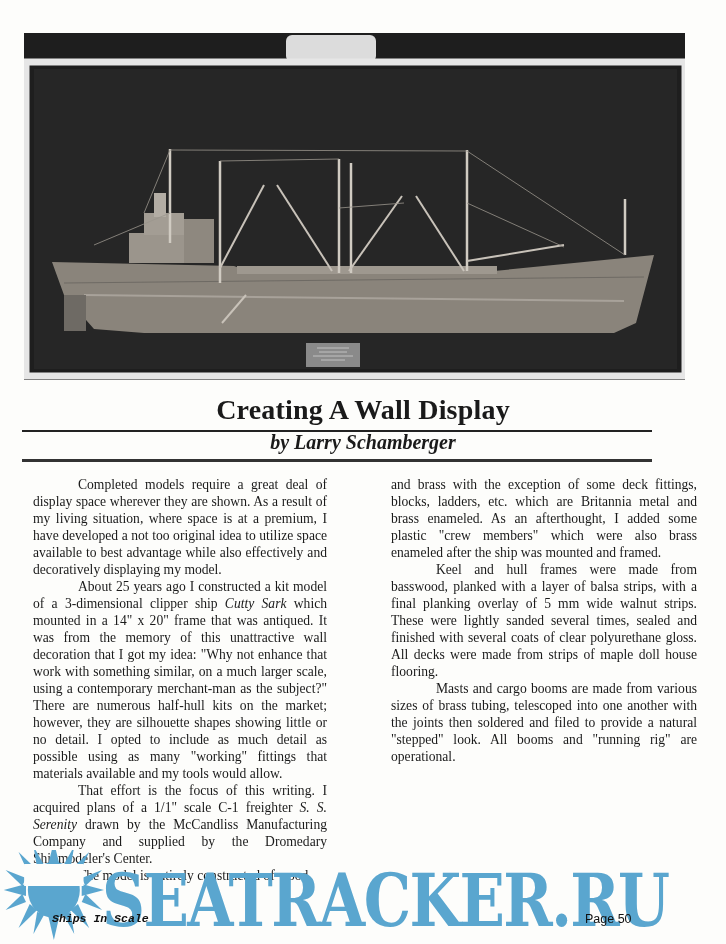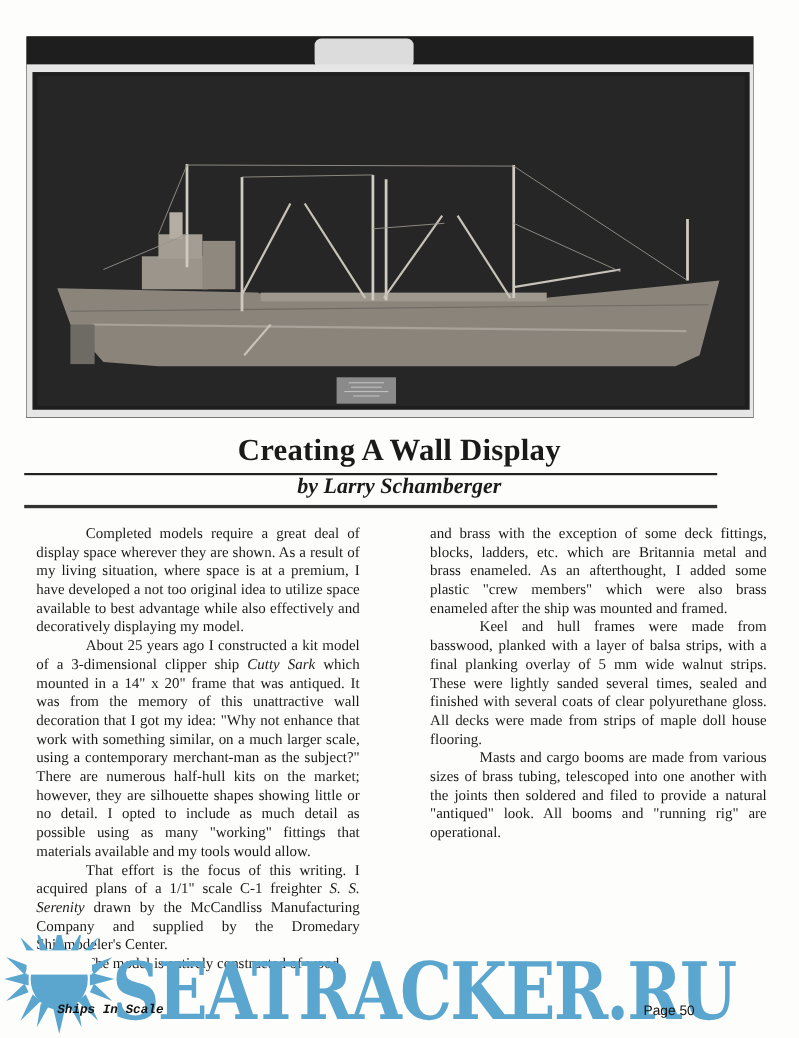--- a/index.html
+++ b/index.html
@@ -114,21 +114,21 @@
 <div class="col col-left">
   <p>Completed models require a great deal of display space wherever they are shown. As a result of my living situation, where space is at a premium, I have developed a not too original idea to utilize space available to best advantage while also effectively and decoratively displaying my model.</p>
   <p><span>About 25 years ago I constructed a kit model of a 3-dimensional clipper ship </span><i>Cutty Sark</i><span> which mounted in a 14" x 20" frame that was antiqued. It was from the memory of this unattractive wall decoration that I got my idea: "Why not enhance that work with something similar, on a much larger scale, using a contemporary merchant-man as the subject?" There are numerous half-hull kits on the market; however, they are silhouette shapes showing little or no detail. I opted to include as much detail as possible using as many "working" fittings that materials available and my tools would allow.</span></p>
   <p><span>That effort is the focus of this writing. I acquired plans of a 1/1" scale C-1 freighter </span><i>S. S. Serenity</i><span> drawn by the McCandliss Manufacturing Company and supplied by the Dromedary Shipmodeler's Center.</span></p>
   <p style="text-align:left;">The model is entirely constructed of wood</p>
 </div>
 
 <div class="col col-right">
   <p class="cont">and brass with the exception of some deck fittings, blocks, ladders, etc. which are Britannia metal and brass enameled. As an afterthought, I added some plastic "crew members" which were also brass enameled after the ship was mounted and framed.</p>
   <p>Keel and hull frames were made from basswood, planked with a layer of balsa strips, with a final planking overlay of 5 mm wide walnut strips. These were lightly sanded several times, sealed and finished with several coats of clear polyurethane gloss. All decks were made from strips of maple doll house flooring.</p>
-  <p>Masts and cargo booms are made from various sizes of brass tubing, telescoped into one another with the joints then soldered and filed to provide a natural "antiqued" look. All booms and "running rig" are operational.</p>
+  <p>Masts and cargo booms are made from various sizes of brass tubing, telescoped into one another with the joints then soldered and filed to provide a natural "stepped" look. All booms and "running rig" are operational.</p>
 </div>
 
 <div class="watermark">
   <svg viewBox="0 0 726 94" preserveAspectRatio="none">
     <g fill="#5aa6cf">
       <circle cx="58" cy="40" r="28"></circle>
       <polygon points="58,-8 64,14 52,14"></polygon>
       <polygon points="58,90 64,66 52,66"></polygon>
       <polygon points="4,40 28,34 28,46"></polygon>
       <polygon points="112,40 88,34 88,46"></polygon>

